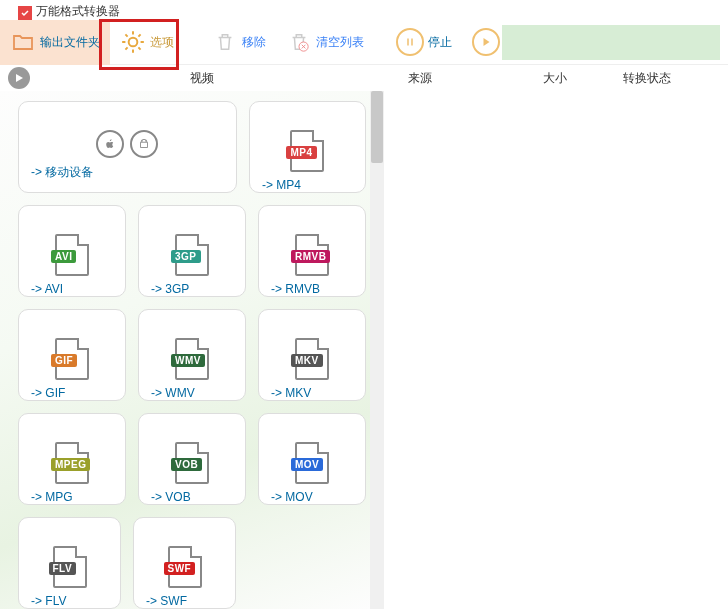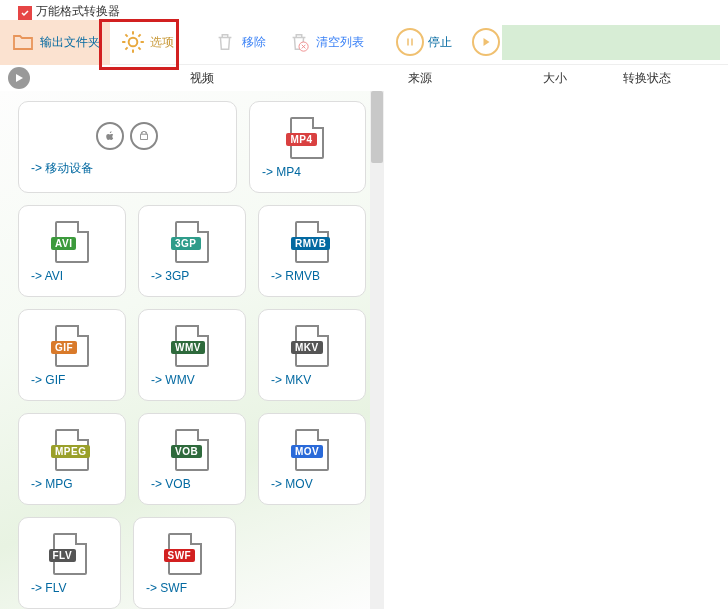--- a/index.html
+++ b/index.html
@@ -33,21 +33,21 @@
 .col-src { width: 135px; }
 .col-size { width: 80px; }
 .col-status { width: 105px; }
 
 .main { display: flex; height: 518px; }
 .left { width: 370px; height: 100%; padding: 10px 4px 10px 18px; background: linear-gradient(160deg, #fdfdfd 0%, #f5faf3 40%, #e8f3e2 70%, #fdfdfd 100%); overflow: hidden; }
 .scroll { width: 14px; background: #f0f0f0; position: relative; }
 .scroll .thumb { position: absolute; left: 1px; top: 0; width: 12px; height: 72px; background: #c8c8c8; border-radius: 2px; }
 .right { flex: 1; }
 
-.card { background: #fff; border: 1.5px solid #ddd; border-radius: 10px; display: flex; flex-direction: column; padding: 15px 12px; }
+.card { background: #fff; border: 1.5px solid #ddd; border-radius: 10px; display: flex; flex-direction: column; padding: 28px 12px; }
 .card .icon-row { flex: 1; display: flex; align-items: center; justify-content: center; margin-bottom: 6px; }
 .card .lbl { color: #0369a1; font-size: 12px; }
 
 .row { display: flex; gap: 12px; margin-bottom: 12px; }
 .row .card { height: 92px; }
 .row-top .wide { flex: 2.12; }
 .row-top .card:not(.wide) { flex: 1; }
 .row-3 .card { flex: 1; }
 .row-last { width: 218px; }
 
@@ -186,21 +186,21 @@
         <div class="icon-row">
             <div class="fileicon">
               <span class="badge" style="background:#2e9c8a">3GP</span>
             </div>
           </div>
         <div class="lbl">-&gt; 3GP</div>
       </div>
       <div class="card">
         <div class="icon-row">
             <div class="fileicon">
-              <span class="badge" style="background:#0369a1">RMVB</span>
+              <span class="badge" style="background:#be185d">RMVB</span>
             </div>
           </div>
         <div class="lbl">-&gt; RMVB</div>
       </div>
     </div>
 
     <div class="row row-3">
       <div class="card">
         <div class="icon-row">
             <div class="fileicon">

